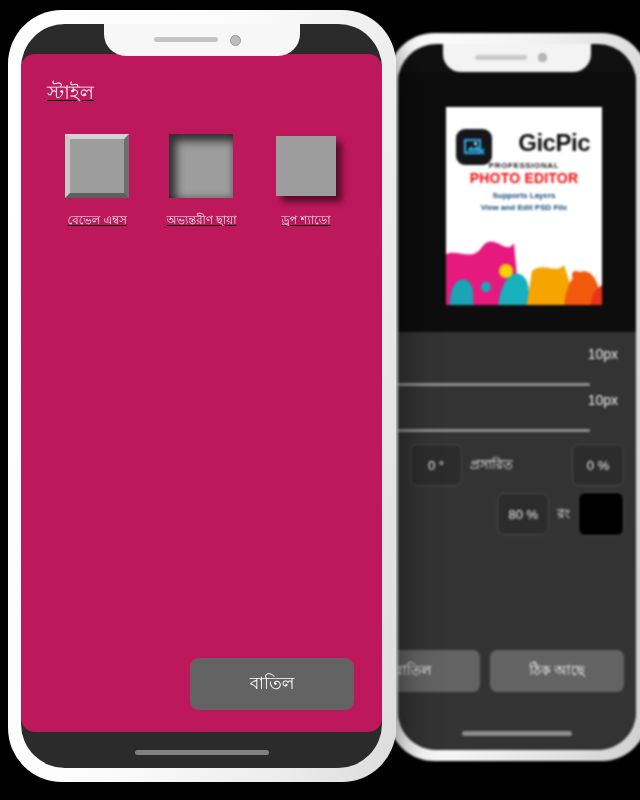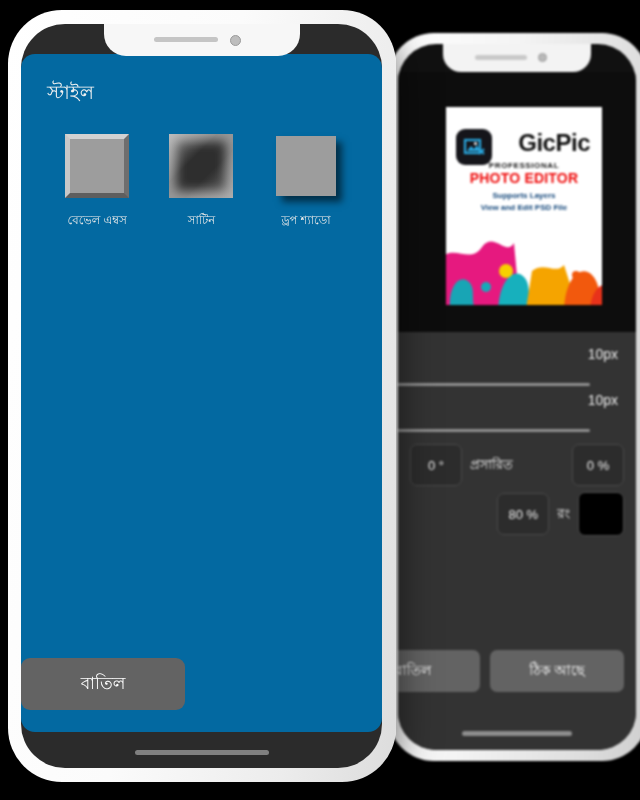--- a/index.html
+++ b/index.html
@@ -288,27 +288,28 @@
     border-radius: 50%;
     background: #bdbdbd;
     border: 1px solid #9a9a9a;
   }
 
   .style-sheet {
     position: absolute;
     left: 0; right: 0;
     top: 30px;
     bottom: 36px;
-    background: #0369a1;
+    background: #be185d;
     border-top-left-radius: 14px;
     border-top-right-radius: 14px;
     border-bottom-left-radius: 14px;
     border-bottom-right-radius: 14px;
     padding: 18px 0 0 0;
     overflow: hidden;
+    text-decoration: underline;
   }
   .sheet-title {
     color: #f2f2f2;
     font-size: 19px;
     padding: 6px 0 0 26px;
   }
 
   .style-grid {
     margin-top: 20px;
     padding: 0 24px;
@@ -425,21 +426,21 @@
     height: 60px;
     background: #9d9d9d;
     box-shadow: 6px 6px 7px rgba(0,0,0,0.55);
   }
 
   .sheet-footer {
     position: absolute;
     left: 0; right: 8px;
     bottom: 22px;
     display: flex;
-    justify-content: flex-start;
+    justify-content: flex-end;
     padding-right: 20px;
   }
   .cancel-btn {
     width: 164px;
     height: 52px;
     background: #636363;
     border-radius: 9px;
     color: #ffffff;
     font-size: 17px;
     display: flex;
@@ -548,28 +549,28 @@
       <div class="style-grid">
 
         <div class="style-cell">
           <div class="style-thumb-wrap">
             <div class="th th-bevel"></div>
           </div>
           <div class="style-label">বেভেল এম্বস</div>
         </div>
 
 
-
-
         <div class="style-cell">
           <div class="style-thumb-wrap">
-            <div class="th-satin"></div>
+            <div class="th-inner-shadow"></div>
           </div>
-          <div class="style-label">সাটিন</div>
+          <div class="style-label">অভ্যন্তরীণ ছায়া</div>
         </div>
+
+
 
 
 
 
 
         <div class="style-cell">
           <div class="style-thumb-wrap">
             <div class="th-drop-shadow"></div>
           </div>
           <div class="style-label">ড্রপ শ্যাডো</div>

